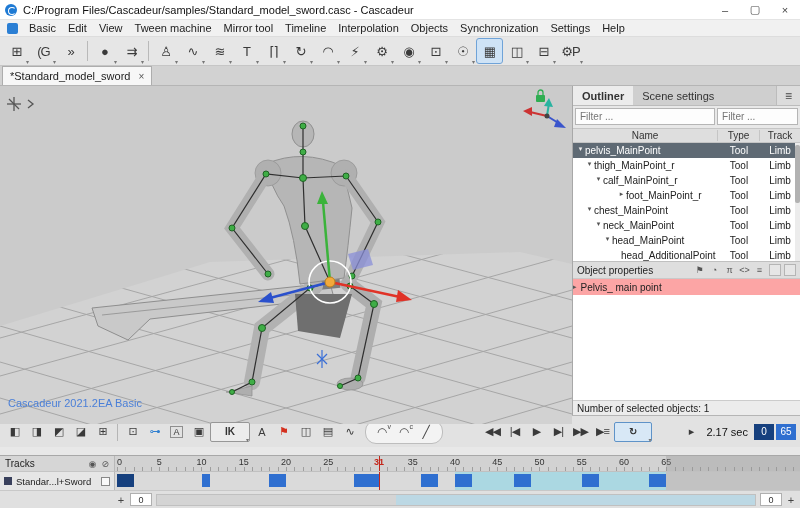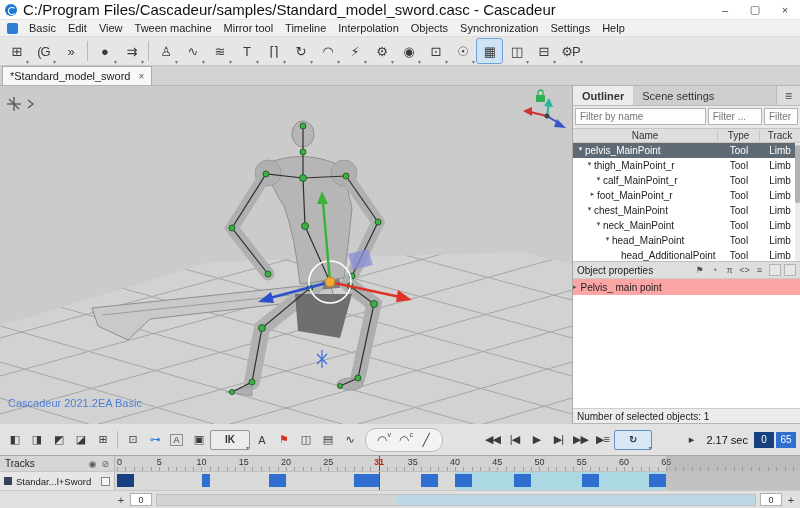--- a/index.html
+++ b/index.html
@@ -4,21 +4,21 @@
 <style>
   * { margin:0; padding:0; box-sizing:border-box; }
   html,body { width:800px; height:508px; overflow:hidden; }
   body { font-family:"Liberation Sans","DejaVu Sans",sans-serif; font-size:11px; color:#222; background:#e8e8e8; }
   .window { width:800px; height:508px; display:flex; flex-direction:column; background:#e8e8e8; }
 
   
   .titlebar { flex:0 0 20px; background:#fff; display:flex; align-items:center; padding-left:5px; border-bottom:1px solid #e4e4e4; }
   .app-icon { width:12px; height:12px; border-radius:50%; background:#1e7ad4; position:relative; flex:none; }
   .app-icon::after { content:""; position:absolute; left:3px; top:3px; width:6px; height:6px; border-radius:50%; border:1.5px solid #fff; border-right-color:transparent; }
-  .title-text { margin-left:6px; font-size:15px; color:#111; white-space:nowrap; }
+  .title-text { margin-left:6px; font-size:11px; color:#111; white-space:nowrap; }
   .win-controls { margin-left:auto; display:flex; height:100%; }
   .win-btn { width:30px; display:flex; align-items:center; justify-content:center; font-size:11px; color:#444; }
 
   
   .menubar { flex:0 0 17px; background:#f1f1f1; display:flex; align-items:center; padding:0 2px; border-bottom:1px solid #ddd; }
   .menubar-icon { width:11px; height:11px; background:#2b7fd4; border-radius:2px; margin:0 5px; flex:none; }
   .menu-item { padding:0 6px; font-size:11px; color:#222; white-space:nowrap; }
 
   
   .toolbar { flex:0 0 29px; background:#e6e6e6; display:flex; align-items:center; padding:0 3px; border-bottom:1px solid #c6c6c6; }
@@ -85,21 +85,21 @@
   .btn-outline.active { border-color:#5f93c8; background:#d8e8f6; }
   .raised { display:flex; background:#f3f3f3; border:1px solid #bdbdbd; border-radius:11px; padding:0 5px; height:24px; align-items:center; margin:0 4px; flex:none; }
   .interp-btn { width:22px; height:20px; display:flex; align-items:center; justify-content:center; font-size:12px; color:#444; position:relative; }
   .interp-btn sup { font-size:7px; position:absolute; top:1px; right:2px; }
   .time-display { font-size:11px; color:#111; margin:0 4px; white-space:nowrap; }
   .framebox { min-width:20px; height:16px; display:flex; align-items:center; justify-content:center; color:#fff; font-size:10px; padding:0 3px; margin-left:1px; }
   .framebox.dark { background:var(--key_dark); }
   .framebox.light { background:var(--key_blue); }
 
   
-  .timeline { flex:0 0 52px; display:flex; flex-direction:column; background:#dcdcdc; border-top:1px solid #a8a8a8; }
+  .timeline { flex:0 0 52px; display:flex; flex-direction:column; background:#dcdcdc; border-top:1px solid #a8a8a8;margin-top:8px; }
   .tl-ruler-row { flex:0 0 16px; display:flex; }
   .tl-corner { width:115px; background:#d6d6d6; display:flex; align-items:center; font-size:10px; padding:0 5px; gap:5px; border-right:1px solid #b8b8b8; border-bottom:1px solid #c5c5c5; flex:none; }
   .tl-corner .cspace { flex:1; }
   .tl-corner-icon { font-size:9px; color:#555; }
   .tl-ruler { flex:1; position:relative; background:#d2d2d2; border-bottom:1px solid #c0c0c0; overflow:hidden; }
   .ruler-ticks { position:absolute; left:2px; right:0; bottom:0; height:4px;
     background:repeating-linear-gradient(90deg,#9e9e9e 0,#9e9e9e 1px,transparent 1px,transparent 8.45px); }
   .ruler-num { position:absolute; top:1px; font-size:9px; color:#333; transform:translateX(-50%); }
   .ruler-num.current { color:var(--playhead_red); font-weight:bold; }
   .tl-track-row { flex:0 0 18px; display:flex; }
@@ -370,21 +370,20 @@
       </svg>
     </div>
 
     <div class="rightpanel">
       <div class="rp-tabs">
         <span class="rp-tab active">Outliner</span>
         <span class="rp-tab">Scene settings</span>
         <span class="rp-menu-btn">≡</span>
       </div>
       <div class="rp-filters">
-        <input class="rp-filter f-name" placeholder="Filter by name" style="">
         <input class="rp-filter f-type" placeholder="Filter ..." style="">
         <input class="rp-filter f-track" placeholder="Filter ..." style="">
       </div>
       <div class="rp-thead">
         <span class="th-name">Name</span>
         <span class="th-type">Type</span>
         <span class="th-track">Track</span>
       </div>
       <div class="rp-tree">
           <div class="tree-row selected">
@@ -405,21 +404,21 @@
           </div>
           <div class="tree-row">
             <div class="tr-name" style="padding-left: 21px;">
               <span class="tr-arrow">▾</span>
               <span>calf_MainPoint_r</span>
             </div>
             <div class="tr-type">Tool</div>
             <div class="tr-track">Limb</div>
           </div>
           <div class="tree-row">
-            <div class="tr-name" style="padding-left: 15px;">
+            <div class="tr-name" style="padding-left: 44px;">
               <span class="tr-arrow">▸</span>
               <span>foot_MainPoint_r</span>
             </div>
             <div class="tr-type">Tool</div>
             <div class="tr-track">Limb</div>
           </div>
           <div class="tree-row">
             <div class="tr-name" style="padding-left: 12px;">
               <span class="tr-arrow">▾</span>
               <span>chest_MainPoint</span>

